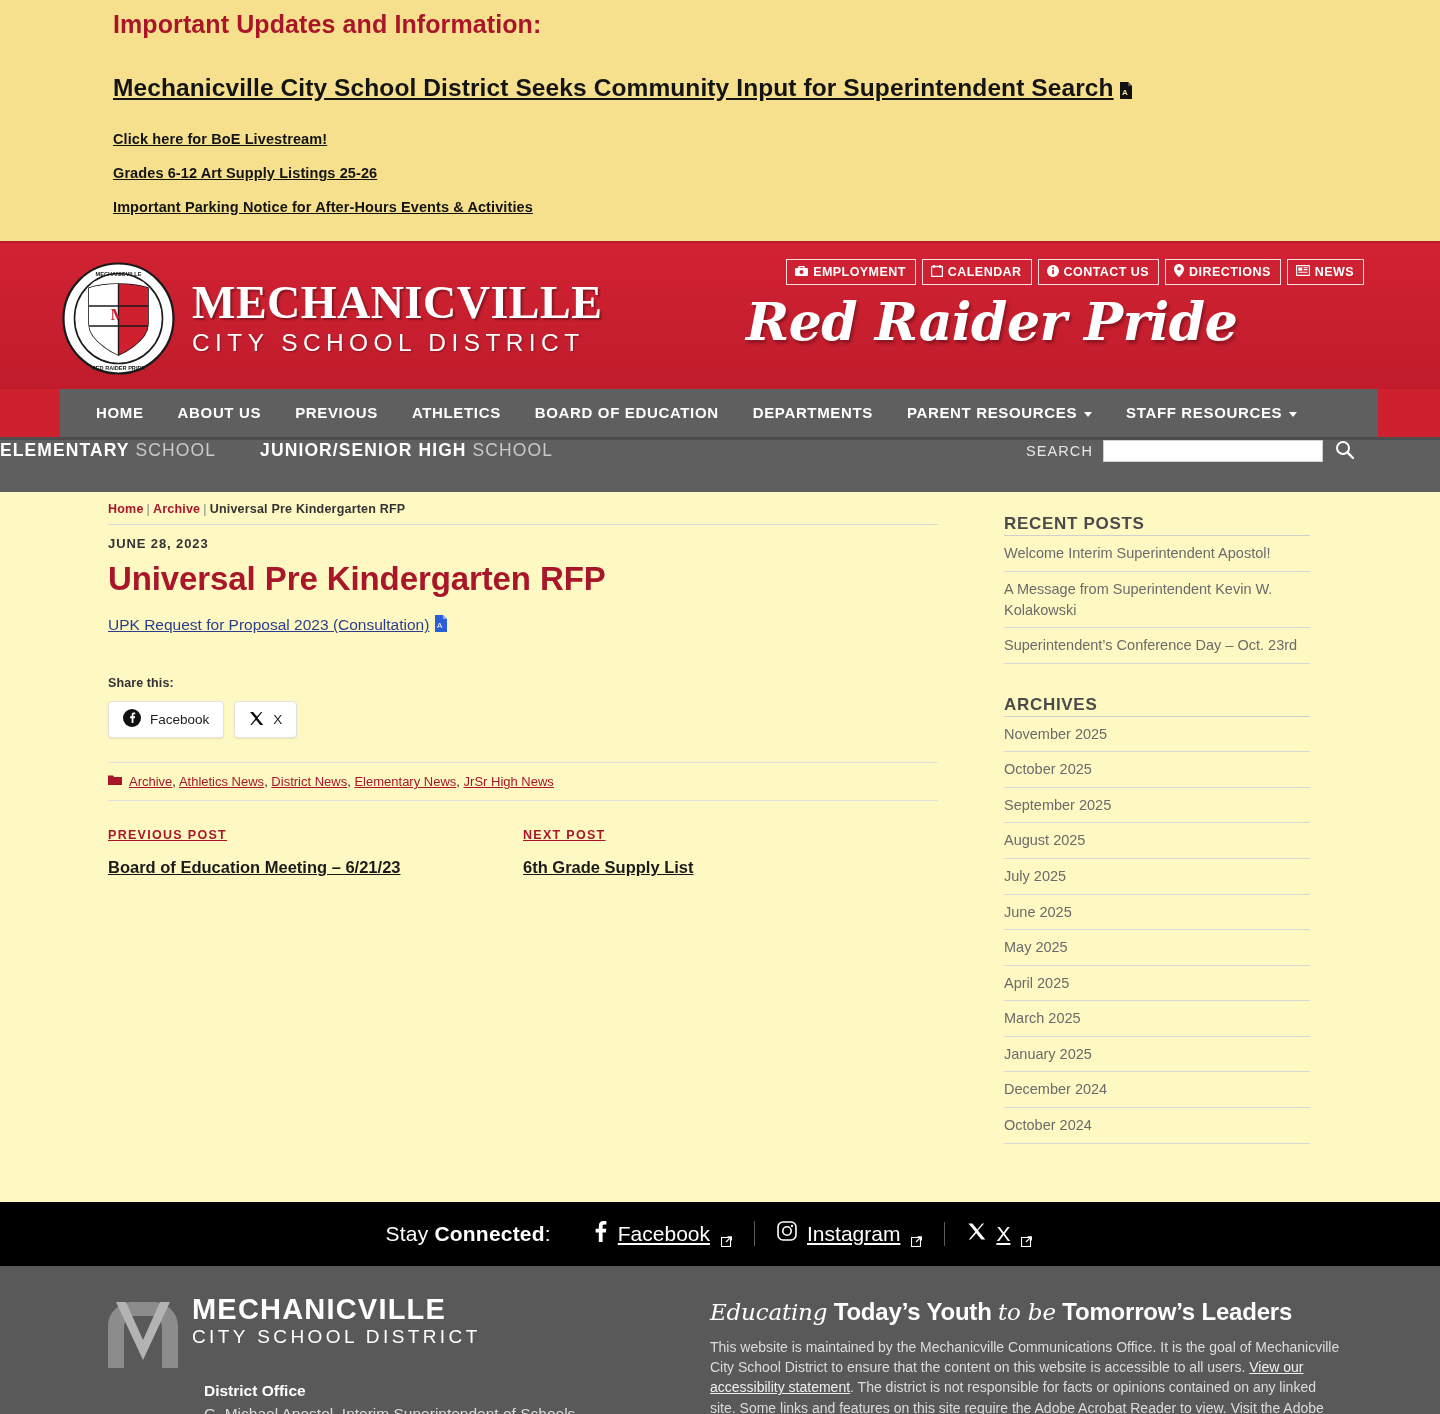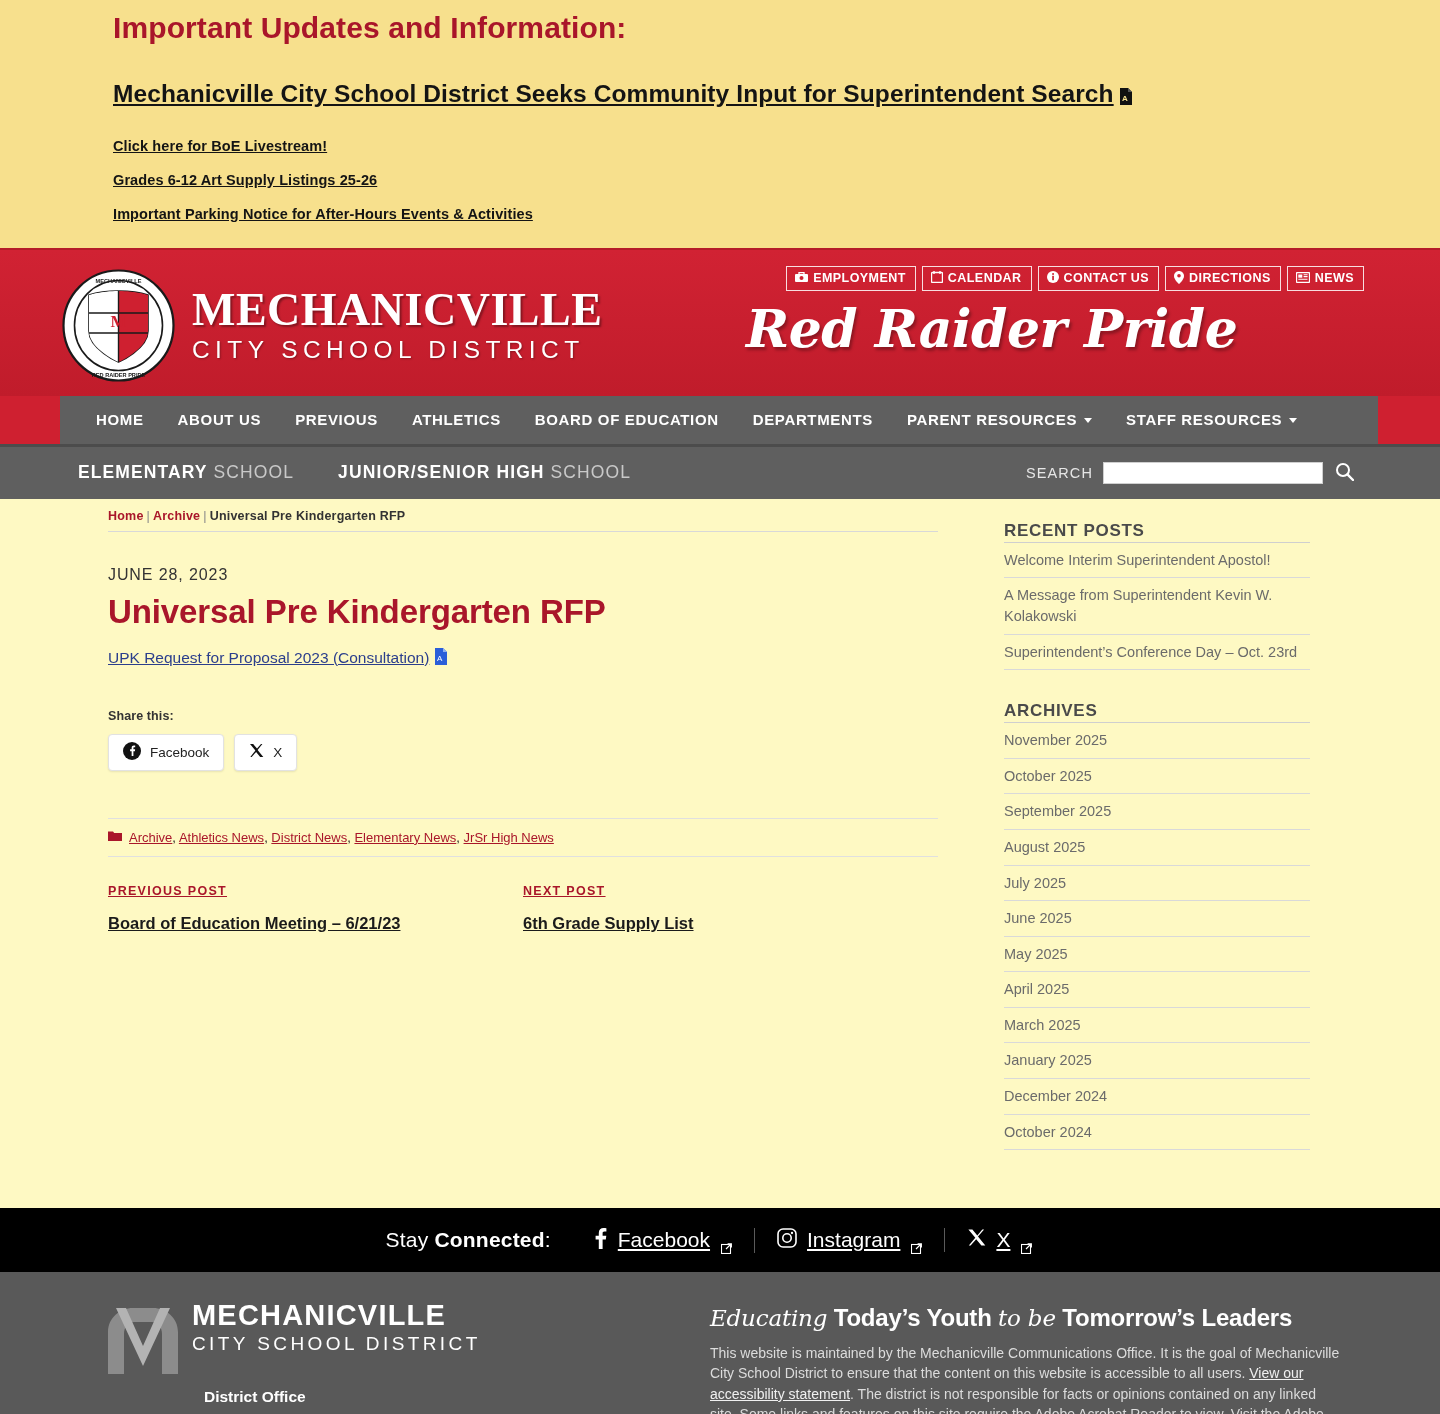--- a/index.html
+++ b/index.html
@@ -12,21 +12,21 @@
   }
 
   
   .alert-banner {
     background: #f7e08d;
     padding: 8px 0 26px 0;
   }
   .alert-inner { padding-left: 113px; padding-right: 60px; }
   .alert-title {
     color: #a9162a;
-    font-size: 30px;
+    font-size: 25px;
     font-weight: bold;
     letter-spacing: .1px;
     margin-bottom: 26px;
     line-height: 1.3;
   }
   .alert-headline {
     display: block;
     font-size: 24.5px;
     font-weight: bold;
     color: #141414;
@@ -154,22 +154,21 @@
     border-right: 4.5px solid transparent;
     border-top: 5px solid #fff;
     margin-top: 2px;
   }
 
   
   .subnav {
     background: #5f5f5f;
     height: 55px;
     display: flex;
-    align-items: center;
-    padding-left: 78px;
+    align-items: flex-start;
     padding-right: 84px;
     border-top: 3px solid #4c4c4c;
   }
   .school-link {
     font-size: 17.5px;
     letter-spacing: 1.1px;
     margin-right: 44px;
     cursor: pointer;
     white-space: nowrap;
   }
@@ -211,25 +210,25 @@
     font-weight: bold;
     letter-spacing: .2px;
     border-bottom: 1px solid #d8d8d8;
     padding-bottom: 8px;
     color: #333;
   }
   .breadcrumb a { color: #a9162a; text-decoration: none; }
   .breadcrumb .sep { color: #888; font-weight: normal; padding: 0 3px; }
 
   .post-date {
-    font-size: 16px;
-    font-weight: normal;
+    font-size: 13px;
+    font-weight: bold;
     letter-spacing: .9px;
     color: #333;
-    margin-top: 34px;
+    margin-top: 11px;
   }
   .post-title {
     color: #a9162a;
     font-size: 33px;
     font-weight: bold;
     letter-spacing: -.1px;
     margin-top: 9px;
     line-height: 1.15;
   }
   .post-file {
@@ -256,21 +255,21 @@
     background: #fff;
     box-shadow: 0 1px 2px rgba(0,0,0,.09);
     padding: 7px 14px;
     font-size: 13.5px;
     color: #222;
     cursor: pointer;
     font-family: "Liberation Sans", sans-serif;
   }
 
   .cats {
-    margin-top: 47px;
+    margin-top: 24px;
     border-top: 1px solid #e0e0e0;
     border-bottom: 1px solid #e0e0e0;
     padding: 11px 0;
     font-size: 13px;
     display: flex;
     align-items: center;
     gap: 7px;
   }
   .cats a { color: #a9162a; text-decoration: underline; }
 

